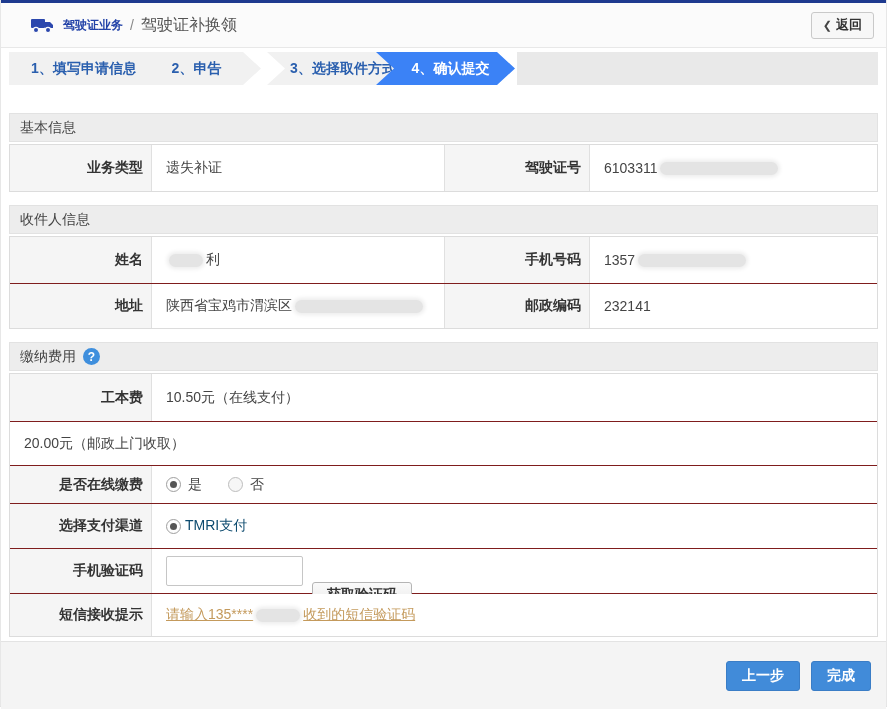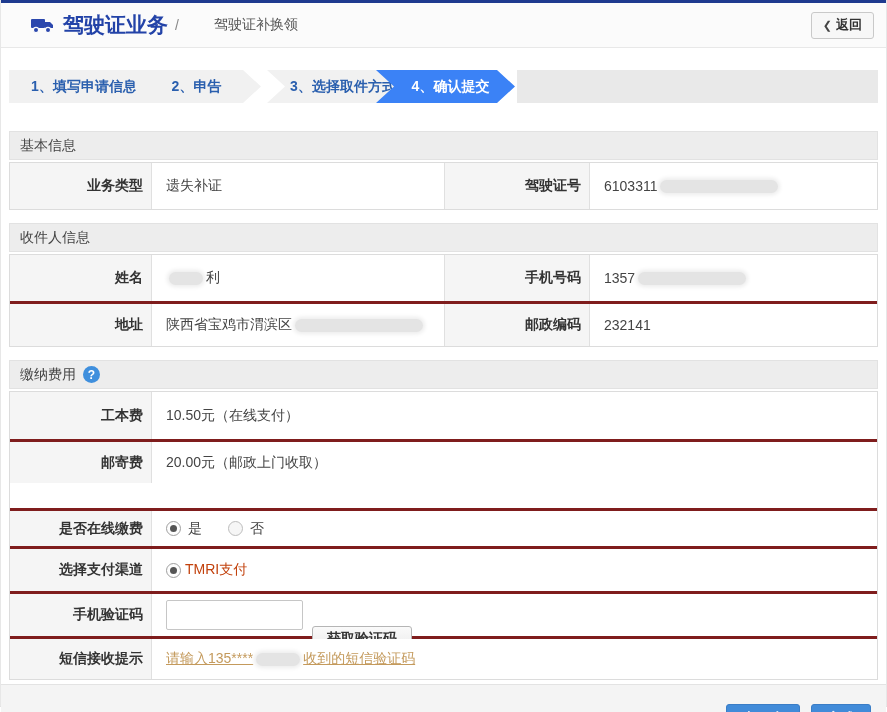--- a/index.html
+++ b/index.html
@@ -11,31 +11,31 @@
   }
   .page { width:887px; height:707px; border-left:1px solid #e7e7e7; border-right:1px solid #e7e7e7; border-bottom:1px solid #ddd; }
 
   
   .topbar { height:3px; background:#1e3a8f; }
 
   
   .header { height:45px; background:#fbfbfb; border-bottom:1px solid #e8e8e8;
             display:flex; align-items:center; padding:0 12px 0 30px; }
   .truck { width:24px; height:18px; margin-right:8px; flex:0 0 auto; }
-  .brand { color:#2343a8; font-weight:bold; font-size:21px; }
+  .brand { color:#2343a8; font-weight:bold; font-size:12px; }
   .crumb-sep { color:#888; margin:0 7px; font-size:14px; }
-  .crumb { color:#555; font-size:14px;margin-left:28px; }
+  .crumb { color:#555; font-size:16px; }
   .spacer { flex:1; }
   .back-btn { height:27px; padding:0 11px; background:#f7f7f7; border:1px solid #c9c9c9;
               border-radius:3px; font-size:13px; font-weight:bold; color:#333;
               display:inline-flex; align-items:center; cursor:pointer; }
   .back-btn .chev { font-size:11px; margin-right:4px; color:#444; }
 
   
-  .steps-wrap { margin:22px 8px 0 8px; height:33px; background:#e9e9e9; position:relative; }
+  .steps-wrap { margin:4px 8px 0 8px; height:33px; background:#e9e9e9; position:relative; }
   .steps-strip { position:absolute; left:0; top:0; height:33px; width:508px; background:#fff; }
   .step { position:absolute; top:0; height:33px; line-height:33px; text-align:center;
           font-weight:bold; font-size:14px; color:#2a5fae; background:#f1f1f1; cursor:pointer; }
   .step .lbl { display:inline-block; padding-left:10px; }
   .step-first { clip-path:polygon(0 0, calc(100% - 18px) 0, 100% 50%, calc(100% - 18px) 100%, 0 100%); }
   .step-mid   { clip-path:polygon(0 0, calc(100% - 18px) 0, 100% 50%, calc(100% - 18px) 100%, 0 100%, 18px 50%); }
   .step.active { background:#3b82f6; color:#fff; }
   .s1 { left:0;     width:140px; }
   .s2 { left:113px; width:139px; }
   .s3 { left:258px; width:142px; }
@@ -45,47 +45,47 @@
   .section { margin:0 8px; }
   .sec-gap { height:28px; }
   .sec-gap-sm { height:13px; }
   .sec-head { height:29px; background:#ededed; border:1px solid #e2e2e2;
               display:flex; align-items:center; padding:0 10px; color:#444; font-size:14px; }
   .help-icon { width:17px; height:17px; border-radius:50%; background:#3f8fdd; color:#fff;
                font-size:12px; font-weight:bold; display:inline-flex; align-items:center;
                justify-content:center; margin-left:7px; cursor:pointer; }
   .sec-table { border:1px solid #dcdcdc; margin-top:2px; background:#fff; }
   .row { display:flex; align-items:stretch; }
-  .row + .row { border-top:3px solid #7f1d1d;justify-content:space-between; }
+  .row + .row { border-top:1px solid #7f1d1d;justify-content:space-between; }
   .cell-label { background:#f5f5f5; border-right:1px solid #e0e0e0; text-align:right;
                 padding-right:8px; font-weight:bold; color:#333;
                 display:flex; align-items:center; justify-content:flex-end; }
   .cell-value { display:flex; align-items:center; padding-left:14px; color:#444; background:#fff; }
   .lab-1 { width:142px; flex:0 0 auto; }
   .val-1 { width:293px; flex:0 0 auto; border-right:1px solid #e0e0e0; }
   .lab-2 { width:145px; flex:0 0 auto; }
   .val-2 { flex:1; }
   .val-wide { flex:1; }
   .h46 { height:46px; } .h45 { height:45px; } .h44 { height:44px; }
-  .h43 { height:43px; } .h38 { height:38px;margin-top:25px; } .h47 { height:47px; }
+  .h43 { height:43px; } .h38 { height:38px; } .h47 { height:47px; }
 
   
   .mask { display:inline-block; height:13px; border-radius:7px; background:#e4e4e4;
           box-shadow:0 0 4px 2px #ececec; vertical-align:middle; margin:0 3px; }
   .mw120 { width:118px; } .mw36 { width:34px; } .mw110 { width:108px; }
   .mw130 { width:128px; } .mw46 { width:44px; }
 
   
   .radio { width:15px; height:15px; border-radius:50%; border:1px solid #bdbdbd; background:#f6f6f6;
            display:inline-block; position:relative; vertical-align:-3px; cursor:pointer; }
   .radio.checked { background:#fdfdfd; border-color:#9f9f9f; }
   .radio.checked::after { content:''; position:absolute; left:3px; top:3px; right:3px; bottom:3px;
                           border-radius:50%; background:#555; }
   .radio-lbl { margin:0 26px 0 7px; color:#444; }
-  .radio-lbl-tight { margin:0 0 0 4px; color:#c2410c; }
+  .radio-lbl-tight { margin:0 0 0 4px; color:#0c4a6e; }
 
   
   .code-input { width:137px; height:30px; border:1px solid #c6c6c6; border-radius:2px;
                 font-size:14px; padding:0 6px; font-family:inherit; }
   .code-btn { height:27px; padding:0 14px; margin-left:9px; background:linear-gradient(#fafafa,#e9e9e9);
               border:1px solid #b5b5b5; border-radius:3px; font-weight:bold; font-size:14px;
               color:#333; cursor:pointer; font-family:inherit;margin-top:48px; }
 
   .hint { color:#c49a5c;text-decoration:underline; }
 
@@ -197,21 +197,20 @@
       <span class="help-icon">?</span>
     </div>
     <div class="sec-table">
       <div class="row h47">
         <div class="cell-label lab-1">工本费</div>
         <div class="cell-value val-wide">
           <span>10.50元（在线支付）</span>
         </div>
       </div>
       <div class="row h44">
-        <div class="cell-label lab-1">邮寄费</div>
         <div class="cell-value val-wide">
           <span>20.00元（邮政上门收取）</span>
         </div>
       </div>
       <div class="row h38">
         <div class="cell-label lab-1">是否在线缴费</div>
         <div class="cell-value val-wide">
           <span class="radio checked"></span>
           <span class="radio-lbl">是</span>
           <span class="radio"></span>

